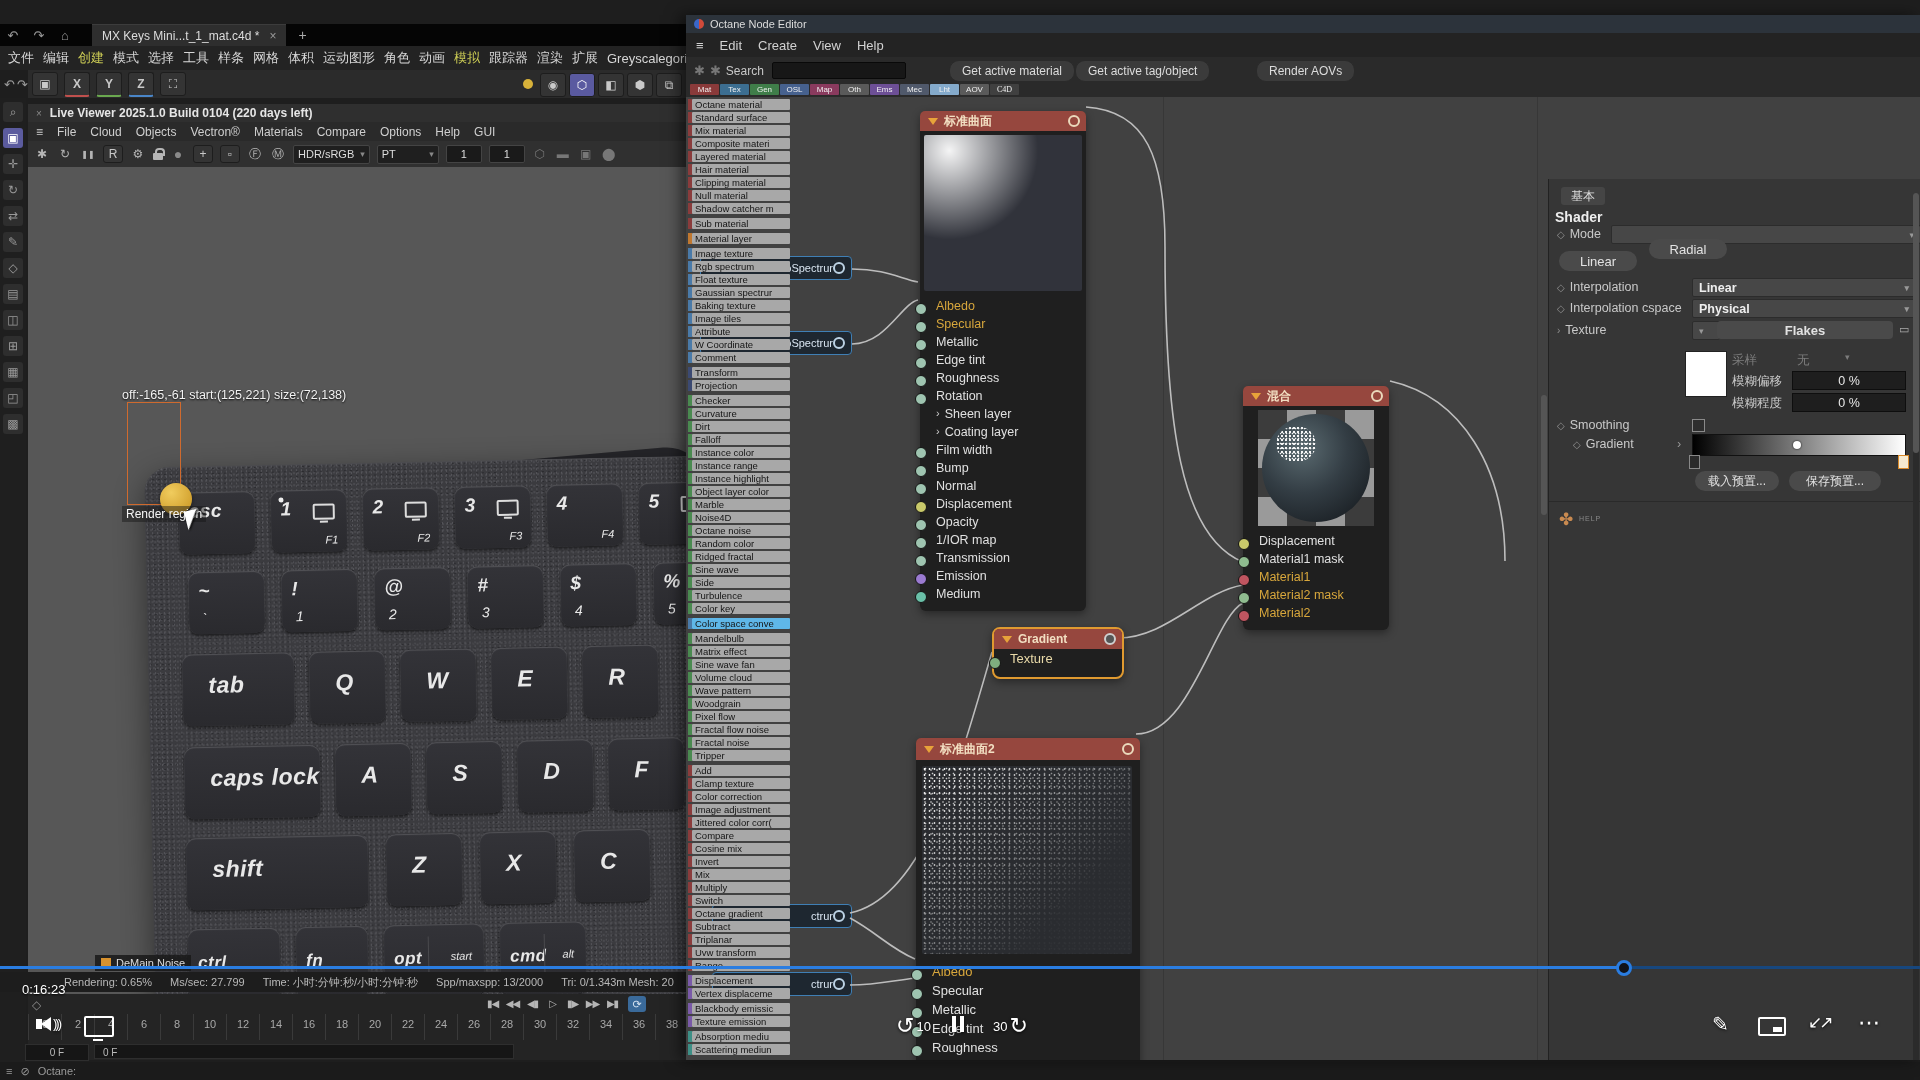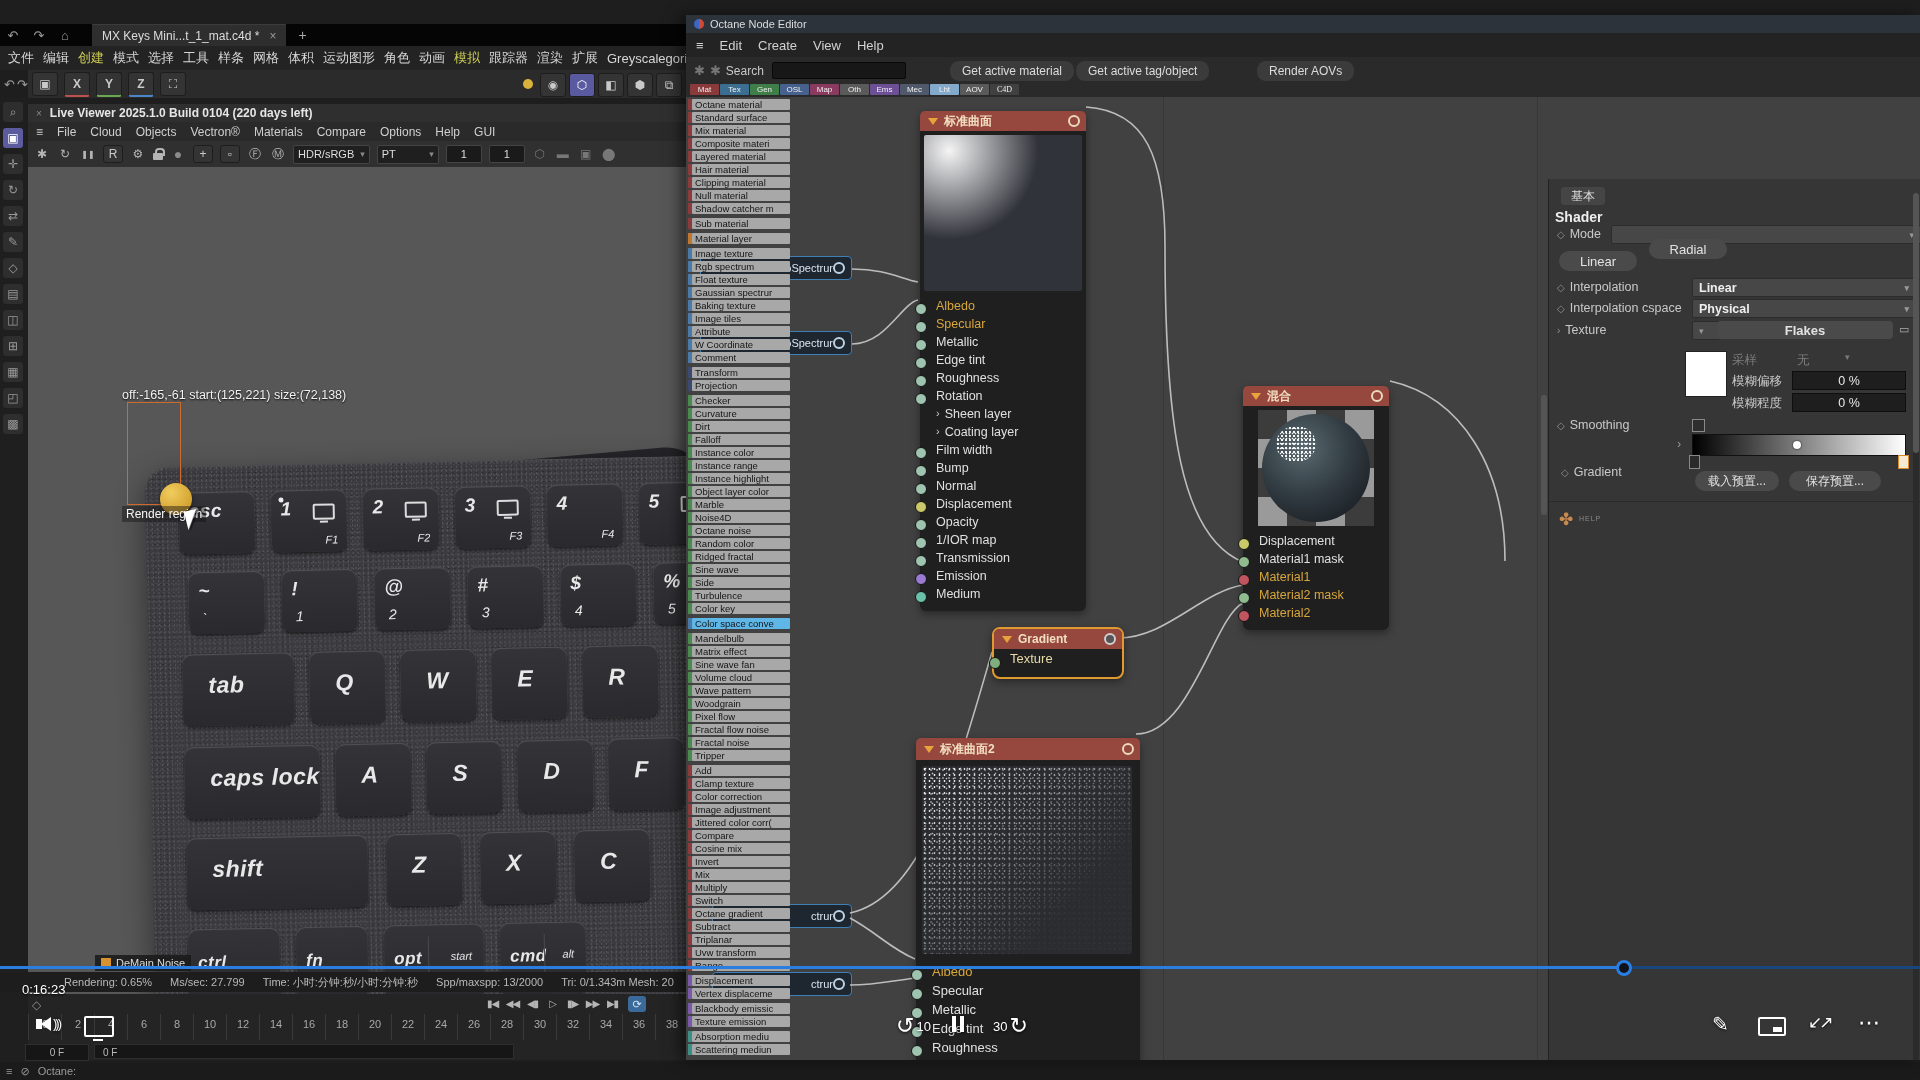--- a/index.html
+++ b/index.html
@@ -1159,21 +1159,21 @@
         <span class="p-abs gray" style="left:296px;top:173px;font-size:9px;">▾</span>
         <span class="p-abs prow-lab" style="left:183px;top:194px;">模糊偏移</span>
         <span class="p-abs numbox" style="left:243px;top:192px;width:112px;">0 %</span>
         <span class="p-abs prow-lab" style="left:183px;top:216px;">模糊程度</span>
         <span class="p-abs numbox" style="left:243px;top:214px;width:112px;">0 %</span>
 
         <span class="p-abs prow-lab" style="left:8px;top:239px;">
           <span class="dia">◇</span><span>Smoothing</span></span>
         <span class="p-abs chk" style="left:143px;top:240px;"></span>
 
-        <span class="p-abs prow-lab" style="left:12px;top:258px;margin-top:28px;">
+        <span class="p-abs prow-lab" style="left:24px;top:258px;">
           <span class="dia">◇</span><span>Gradient</span></span>
         <span class="p-abs" style="left:128px;top:258px;color:#999;">›</span>
         <span class="p-abs gbar">
             <span class="gknob"></span>
           </span>
         <span class="gmark" style="left:140px;"></span>
         <span class="gmark r" style="left:349px;"></span>
 
         <span class="p-abs pillbtn" style="left:146px;top:292px;width:84px;font-size:12px;">载入预置...</span>
         <span class="p-abs pillbtn" style="left:240px;top:292px;width:92px;font-size:12px;">保存预置...</span>

